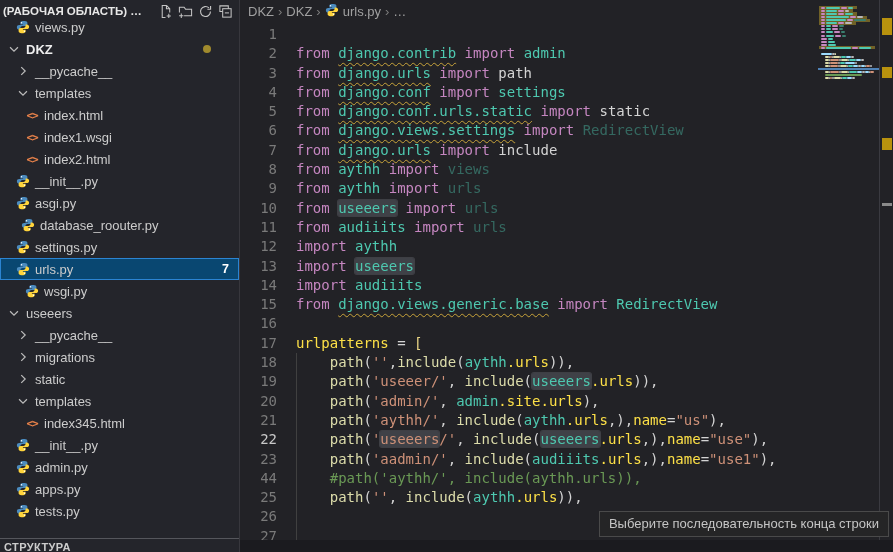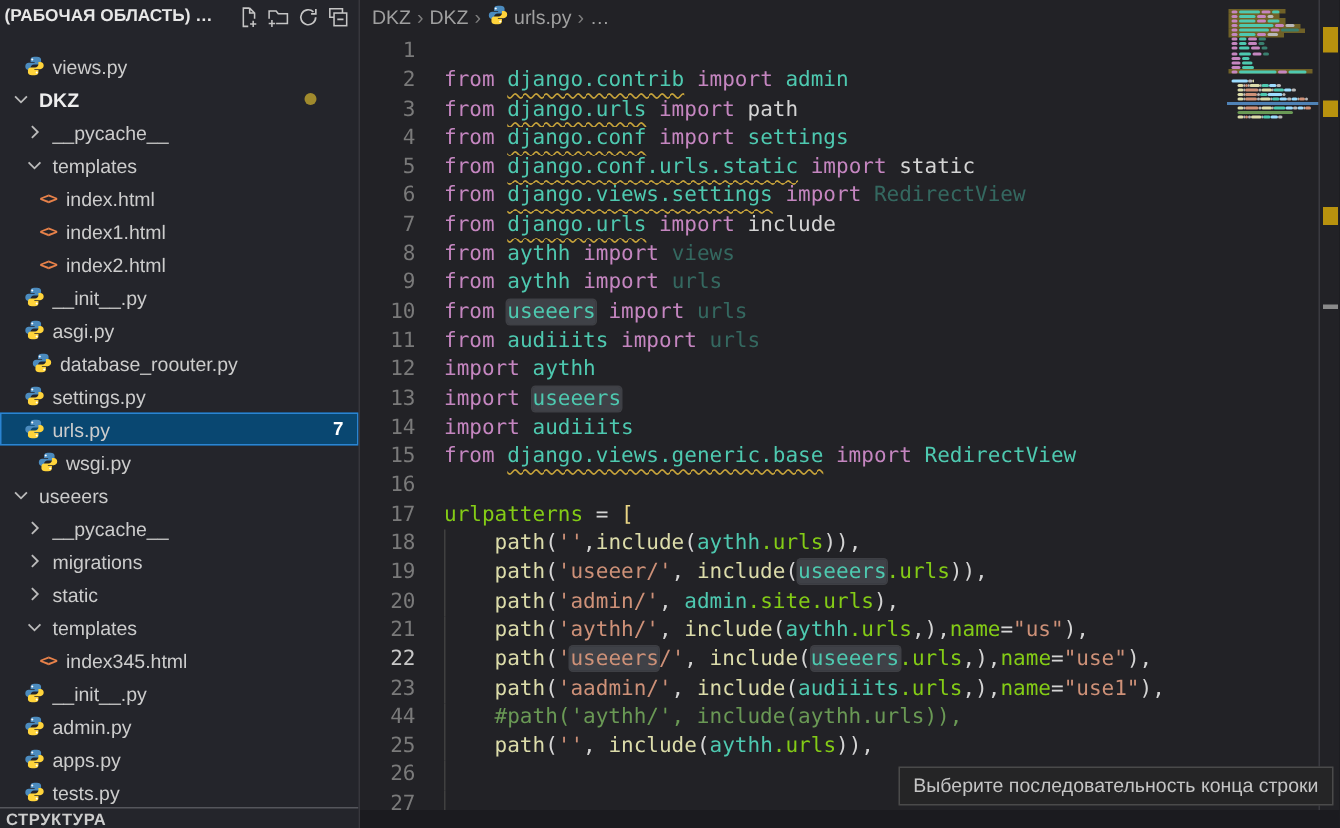--- a/index.html
+++ b/index.html
@@ -10,21 +10,21 @@
   
   #sidebar { position:absolute; left:0; top:0; width:240px; height:552px;
              background:#24252b; border-right:1px solid #37373d; overflow:hidden; }
   #sb-header { height:22px; display:flex; align-items:center; padding:0 4px 0 3px;
                color:#e7e7e7; font-size:11.5px; font-weight:bold; white-space:nowrap; }
   #sb-header .title { overflow:hidden; flex:0 1 auto; }
   #sb-header .spacer { flex:1; }
   .hicon { width:20px; height:20px; display:flex; align-items:center; justify-content:center;
            border-radius:3px; flex:0 0 auto; }
   .hicon svg { width:15px; height:15px; }
-  #tree { position:absolute; top:39px; left:0; right:0; }
+  #tree { position:absolute; top:22px; left:0; right:0; }
   .trow { position:relative; height:22px; display:flex; align-items:center;
           color:#cccccc; font-size:13px; cursor:pointer; white-space:nowrap; }
   .trow .chev { width:16px; height:16px; flex:0 0 16px; display:flex; align-items:center; justify-content:center; }
   .trow .ficon { width:16px; height:16px; flex:0 0 16px; display:flex; align-items:center; justify-content:center;
                  font-family:"DejaVu Sans Mono", monospace; }
   .trow .lbl { margin-left:4px; }
   .trow.bold .lbl { font-weight:bold; color:#eeeeee; }
   .trow.selected { background:#094771; outline:1px solid #2b84d2; outline-offset:-1px; }
   .trow .badge { margin-left:auto; margin-right:10px; color:#ffffff; font-size:12.5px; font-weight:bold; }
   .trow .dot { margin-left:auto; margin-right:28px; width:8px; height:8px; border-radius:50%; background:#a08a2d; }
@@ -41,21 +41,21 @@
   #breadcrumb .bitem { display:flex; align-items:center; gap:4px; cursor:pointer; }
   #code { position:absolute; left:0; top:22px; right:75px; bottom:0; overflow:hidden; padding-top:3px; }
   .code-line { position:relative; height:19.3px; line-height:19.3px; display:flex;
                font-family:"DejaVu Sans Mono", monospace; font-size:14px; white-space:pre; }
   .lnum { width:36px; flex:0 0 36px; text-align:right; color:#7a7a7a; margin-right:19px; }
   .code-line.active .lnum { color:#c8c8c8; }
   .ltext { position:relative; }
   .code-line.g .ltext::before { content:""; position:absolute; left:0; top:0; bottom:0;
                border-left:1px solid #404040; }
   .k{color:#C586C0} .m{color:#4EC9B0} .d{color:#4EC9B0;opacity:.42} .f{color:#DCDCAA}
-  .s{color:#CE9178} .v{color:#84cc16} .p{color:#D4D4D4} .b{color:#E9D585} .c{color:#6A9955}
+  .s{color:#CE9178} .v{color:#fde047} .p{color:#D4D4D4} .b{color:#E9D585} .c{color:#6A9955}
   .sq{ text-decoration:underline; text-decoration-style:wavy; text-decoration-color:#c8a43a;
        text-decoration-thickness:1px; text-underline-offset:3.5px; }
   .hl{ background:rgba(99,104,112,.45); border-radius:2px; box-shadow:0 0 0 1px rgba(130,134,140,.3); }
 
   
   #minimap { position:absolute; top:0; right:14px; width:61px; bottom:0; background:#222226; }
   .mm-bar { position:absolute; height:2px; border-radius:1px; }
   .mm-warn { position:absolute; background:rgba(190,160,40,.5); }
   .mm-cur { position:absolute; left:0; width:61px; height:2px; background:#4f82b6; }
   #ruler { position:absolute; top:0; right:0; width:14px; bottom:0; border-left:1px solid #3a3a40; }
@@ -140,21 +140,21 @@
         <div class="trow" style="padding-left: 24px;">
           <span class="ficon">
             <span class="htmlglyph">&lt;&gt;</span>
           </span>
           <span class="lbl">index.html</span>
         </div>
         <div class="trow" style="padding-left: 24px;">
           <span class="ficon">
             <span class="htmlglyph">&lt;&gt;</span>
           </span>
-          <span class="lbl">index1.html</span>
+          <span class="lbl">index1.wsgi</span>
         </div>
         <div class="trow" style="padding-left: 24px;">
           <span class="ficon">
             <span class="htmlglyph">&lt;&gt;</span>
           </span>
           <span class="lbl">index2.html</span>
         </div>
         <div class="trow" style="padding-left: 15px;">
           <span class="ficon">
             <svg width="14" height="14" viewBox="0 0 16 16">

